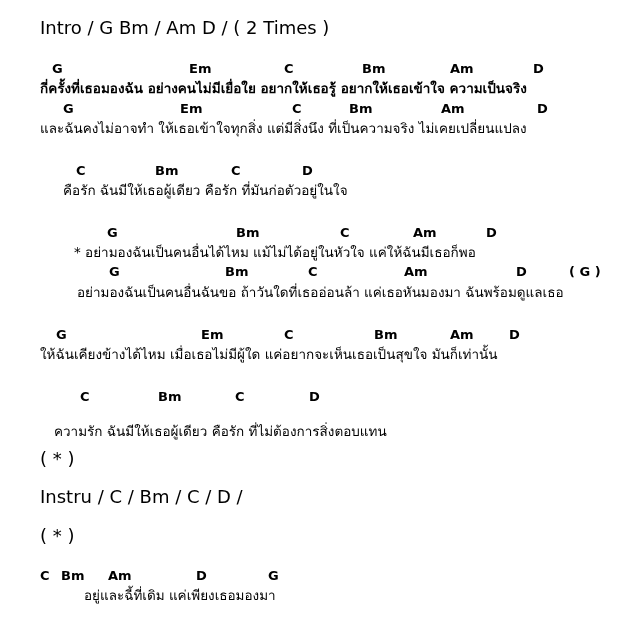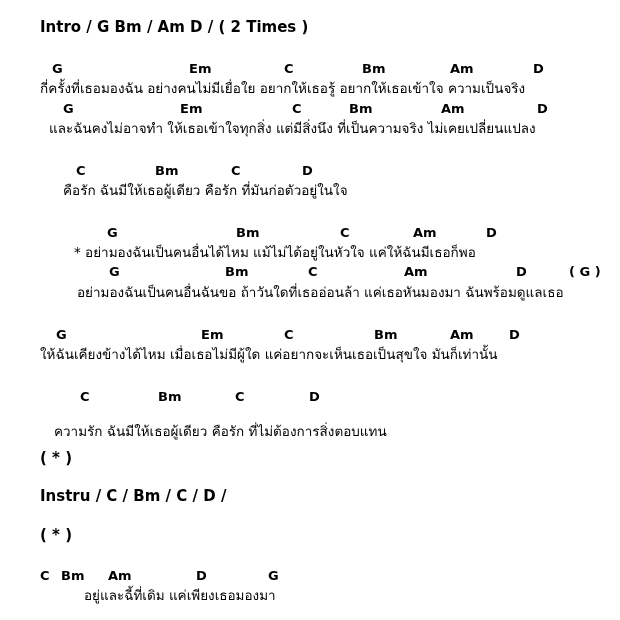--- a/index.html
+++ b/index.html
@@ -1,45 +1,45 @@
 <!DOCTYPE html>
 <html><head>
 <meta charset="utf-8">
 <style>
   html, body { margin:0; padding:0; background:#ffffff; }
   body { width:620px; height:620px; position:relative; overflow:hidden; font-family:"DejaVu Sans", sans-serif; color:#000; }
   .chord { position:absolute; font-family:"DejaVu Sans", sans-serif; font-weight:bold; font-size:13px; white-space:nowrap; line-height:15px; }
   .lyric { position:absolute; font-family:"DejaVu Sans", sans-serif; font-size:13.5px; white-space:nowrap; line-height:16px; }
-  .hdr { position:absolute; font-family:"DejaVu Sans", sans-serif; font-weight:bold; font-size:15px; white-space:nowrap; line-height:15px; }
+  .hdr { position:absolute; font-family:"DejaVu Sans", sans-serif; font-weight:normal; font-size:18px; white-space:nowrap; line-height:15px; }
 </style>
 </head>
 <body>
 
 <div>
   <div class="hdr" style="left:40px;top:20px;">Intro  / G Bm / Am D / ( 2 Times )</div>
 
   <div>
     <div>
         <span class="chord" style="left: 52px; top: 61px;">G</span>
         <span class="chord" style="left: 189px; top: 61px;">Em</span>
         <span class="chord" style="left: 284px; top: 61px;">C</span>
         <span class="chord" style="left: 362px; top: 61px;">Bm</span>
         <span class="chord" style="left: 450px; top: 61px;">Am</span>
         <span class="chord" style="left: 533px; top: 61px;">D</span>
       </div>
-    <div class="lyric" style="left:40px;top:80px;">กี่ครั้งที่เธอมองฉัน อย่างคนไม่มีเยื่อใย อยากให้เธอรู้ อยากให้เธอเข้าใจ ความเป็นจริง</div>
+    <div class="lyric" style="left:40px;top:80px;font-weight:bold;">กี่ครั้งที่เธอมองฉัน อย่างคนไม่มีเยื่อใย อยากให้เธอรู้ อยากให้เธอเข้าใจ ความเป็นจริง</div>
     <div>
         <span class="chord" style="left: 63px; top: 101px;">G</span>
         <span class="chord" style="left: 180px; top: 101px;">Em</span>
         <span class="chord" style="left: 292px; top: 101px;">C</span>
         <span class="chord" style="left: 349px; top: 101px;">Bm</span>
         <span class="chord" style="left: 441px; top: 101px;">Am</span>
         <span class="chord" style="left: 537px; top: 101px;">D</span>
       </div>
-    <div class="lyric" style="left:40px;top:120px;margin-left:9px;">และฉันคงไม่อาจทำ ให้เธอเข้าใจทุกสิ่ง แต่มีสิ่งนึง ที่เป็นความจริง ไม่เคยเปลี่ยนแปลง</div>
+    <div class="lyric" style="left:40px;top:120px;">และฉันคงไม่อาจทำ ให้เธอเข้าใจทุกสิ่ง แต่มีสิ่งนึง ที่เป็นความจริง ไม่เคยเปลี่ยนแปลง</div>
   </div>
 
   <div>
     <div>
         <span class="chord" style="left: 76px; top: 163px;">C</span>
         <span class="chord" style="left: 155px; top: 163px;">Bm</span>
         <span class="chord" style="left: 231px; top: 163px;">C</span>
         <span class="chord" style="left: 302px; top: 163px;">D</span>
       </div>
     <div class="lyric" style="left:63px;top:182px;">คือรัก ฉันมีให้เธอผู้เดียว คือรัก ที่มันก่อตัวอยู่ในใจ</div>

